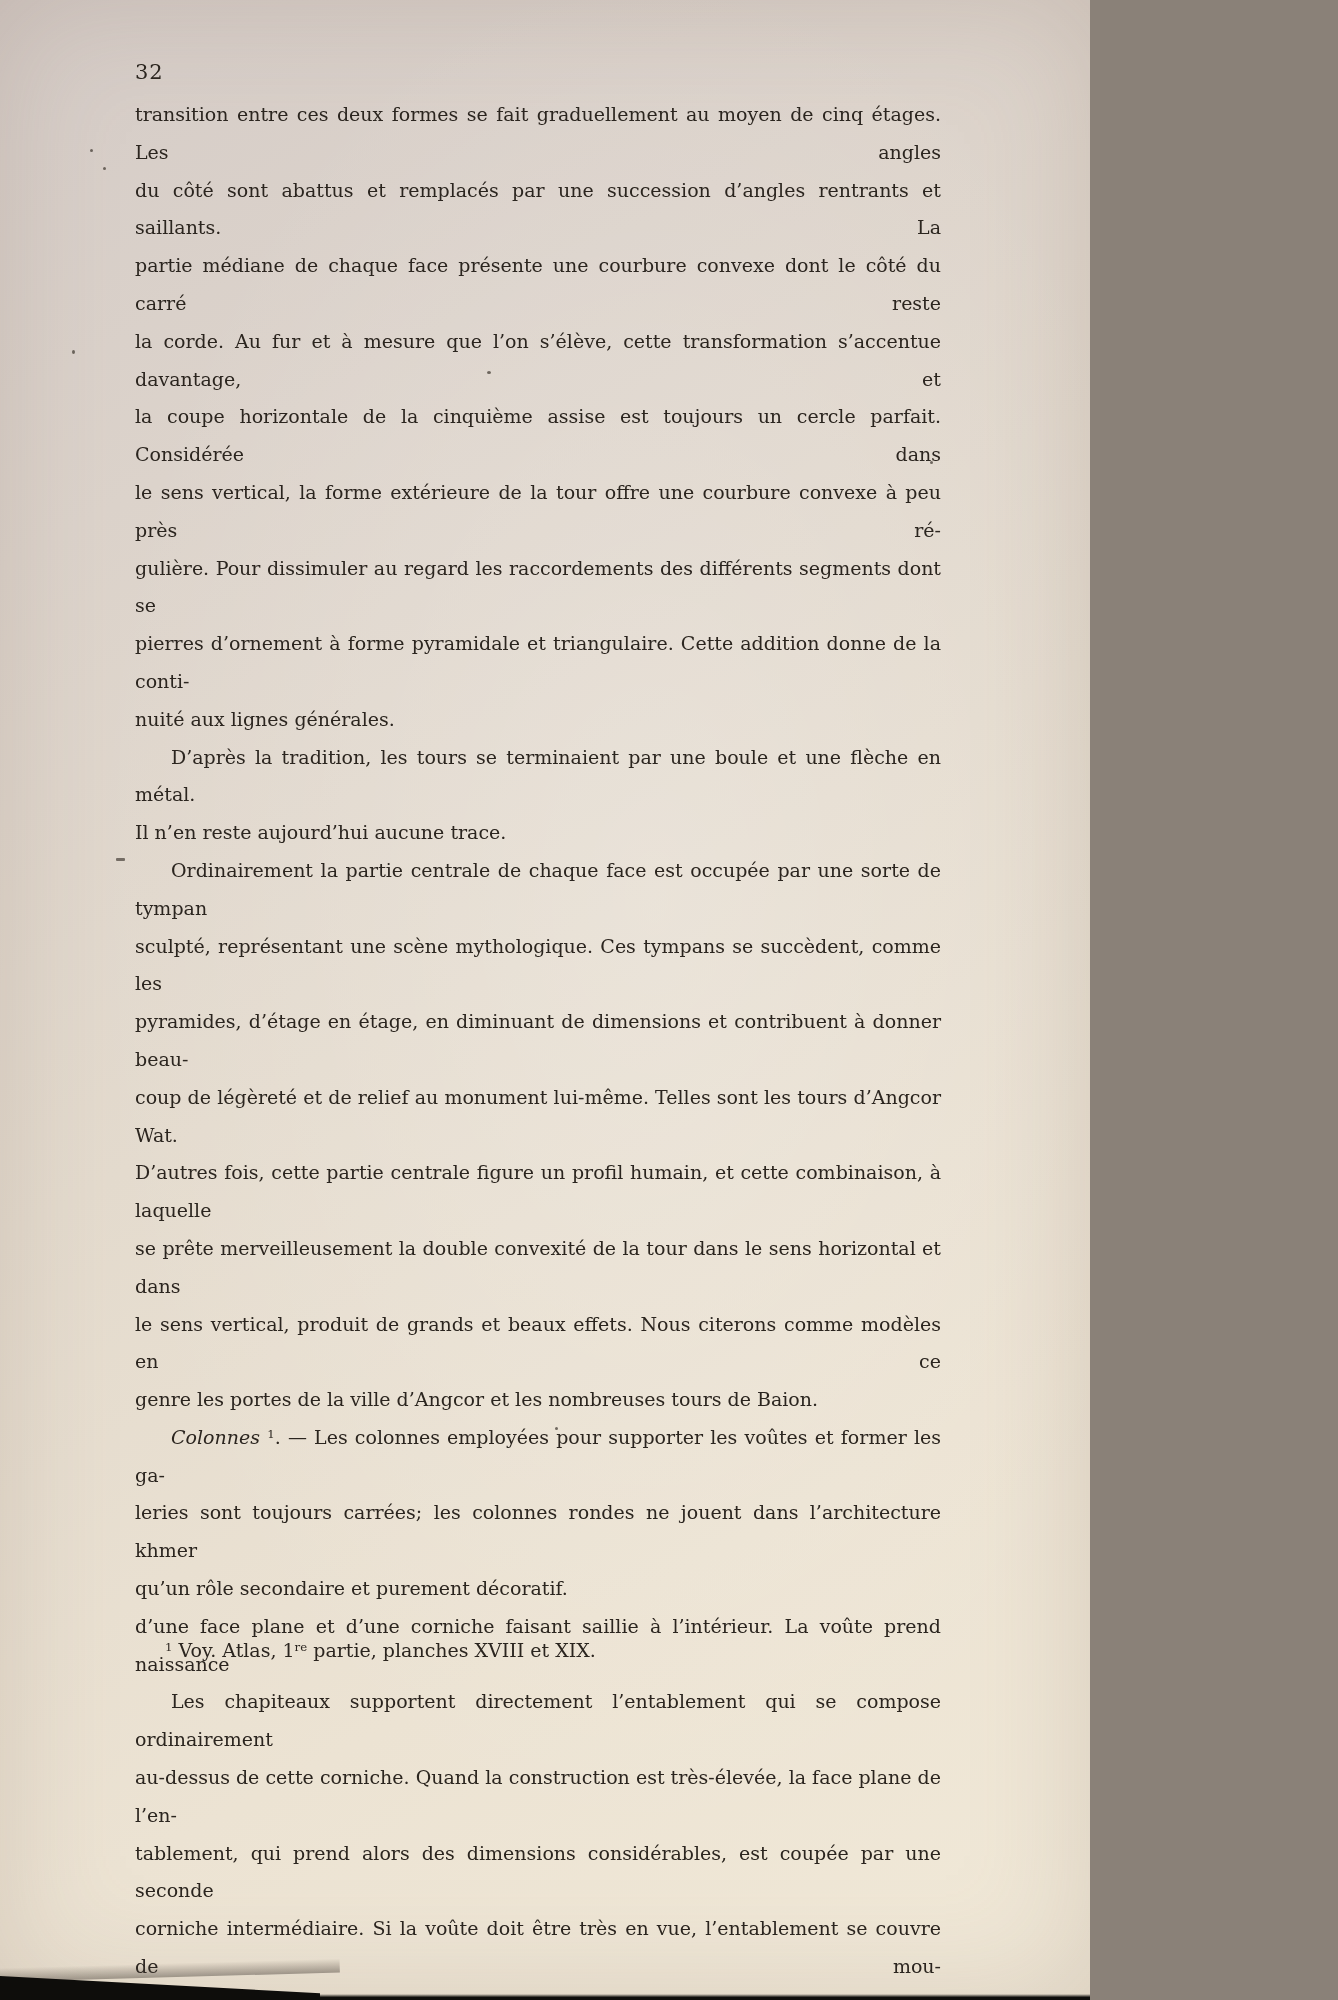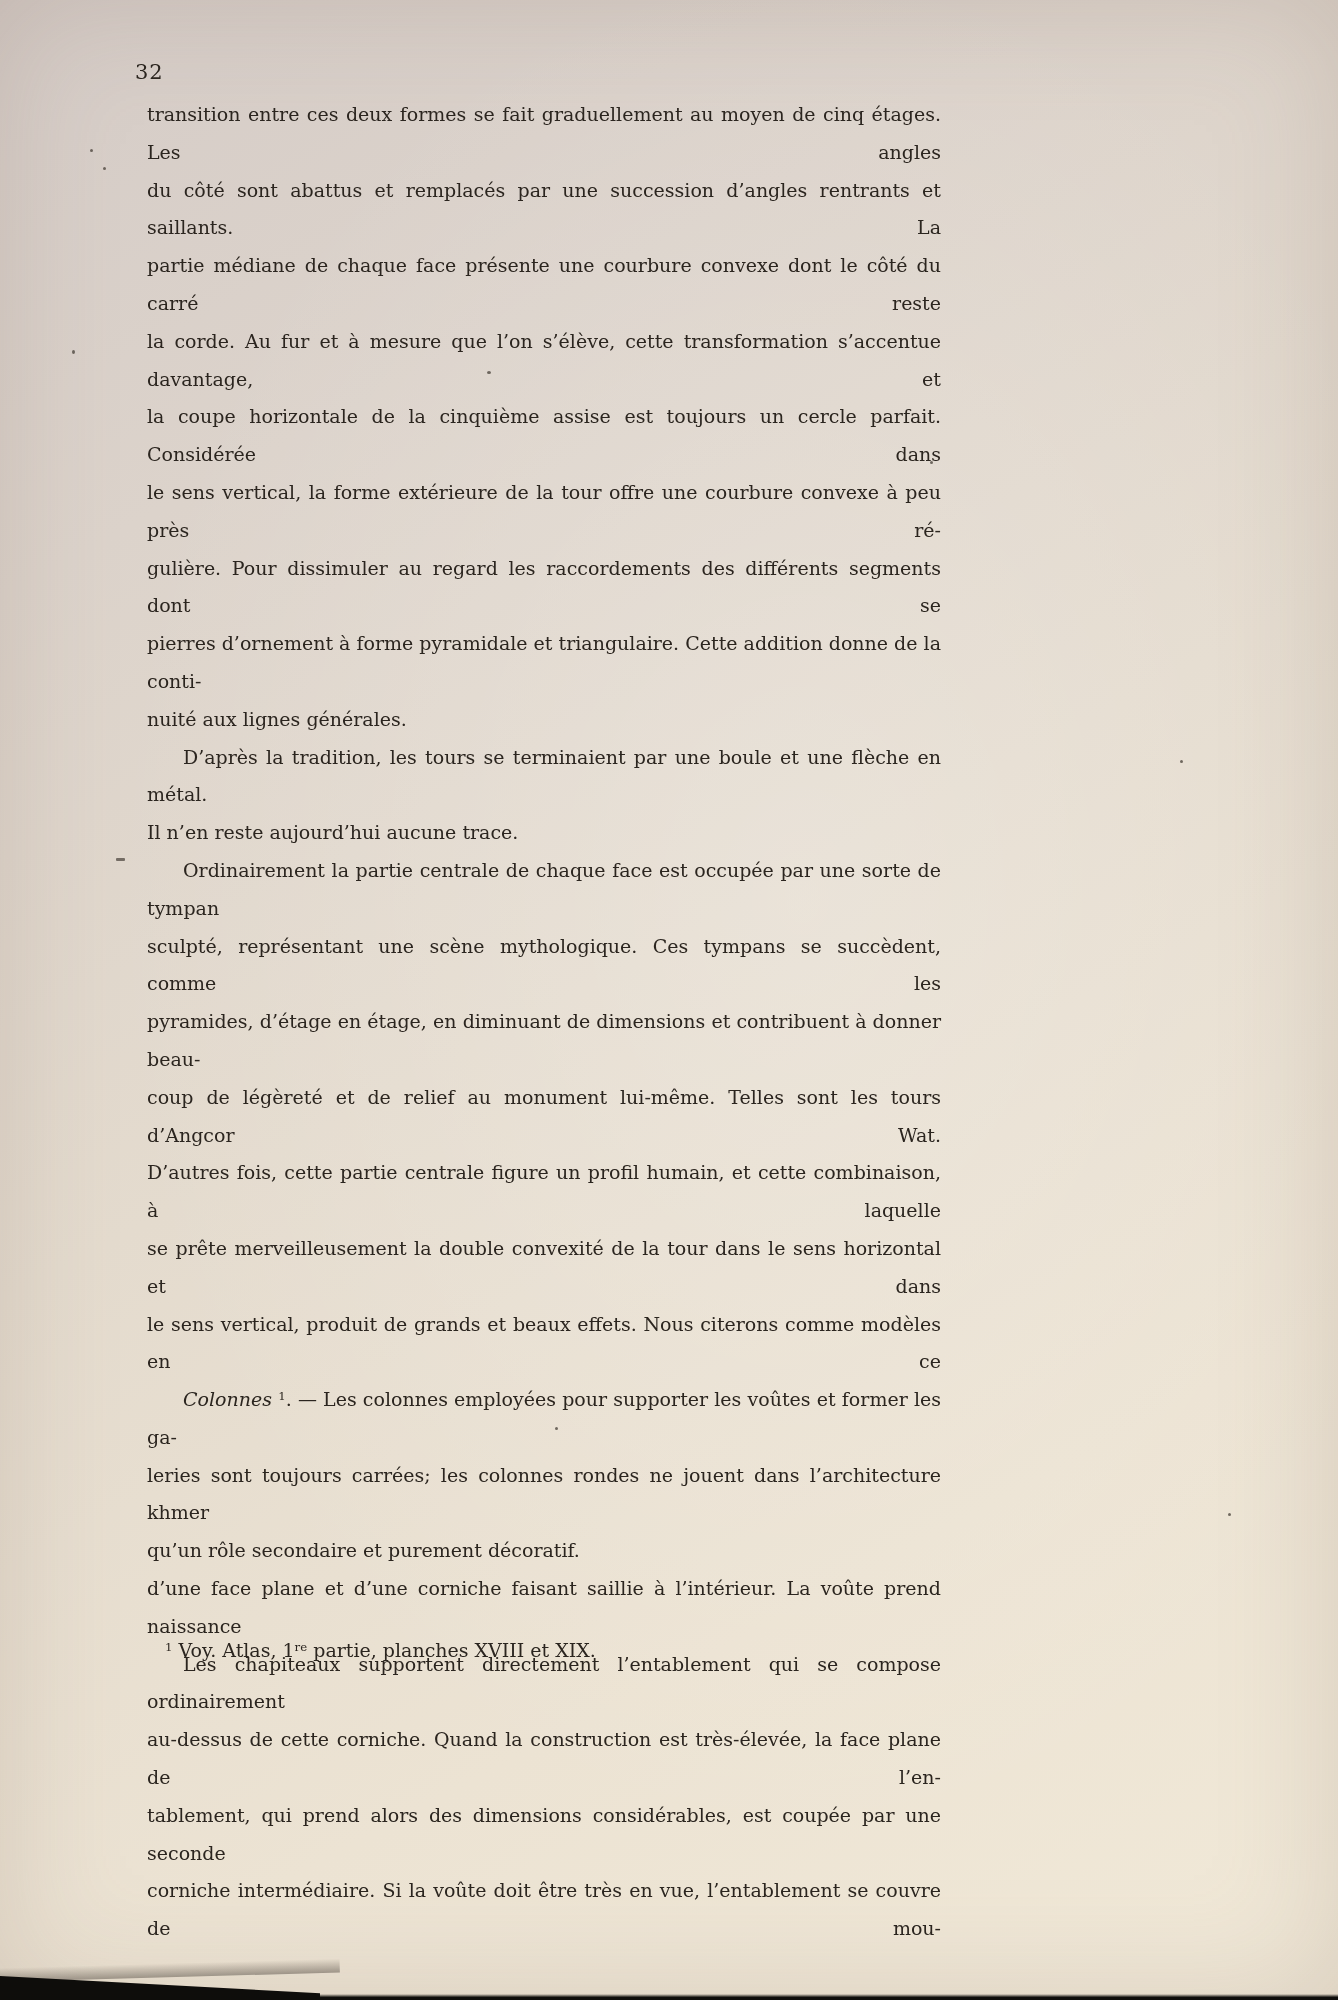--- a/index.html
+++ b/index.html
@@ -1,18 +1,18 @@
 <!DOCTYPE html>
 <html style="--ink: #2b251f; --edge: #0e0d0b;"><head>
 <meta charset="utf-8">
 <style>
   html,body{margin:0;padding:0;background:#8a8178;}
   #page{
     position:relative;
-    width:1338px;height:2000px;
+    width:1090px;height:2000px;
     overflow:hidden;
     font-family:"DejaVu Serif","Liberation Serif",serif;
     color:var(--ink,#2b251f);
     background:
       radial-gradient(ellipse at 60% 45%, rgba(255,255,255,0.22), rgba(255,255,255,0) 62%),
       linear-gradient(152deg, #d5ccc7 0%, #dcd3cb 22%, #e4dbce 48%, #ece3d3 75%, #f1e9d8 100%);
     box-shadow: inset 0 0 120px rgba(130,110,95,0.22);
   }
   .running-head{
     position:absolute; top:58px; left:135px; width:806px; height:34px;
@@ -21,21 +21,21 @@
   }
   .page-number{
     position:absolute; top:60px; left:135px;
     font-size:21px; letter-spacing:1px;
   }
   .text-block{
     position:absolute; top:96px; left:135px; width:806px;
     font-size:19px; line-height:37.8px;
   }
   .para{margin:0; padding:0;}
-  .line{display:block; text-align:justify; white-space:normal;margin-left:12px;}
+  .line{display:block; text-align:justify; white-space:normal;}
   .line.just{text-align-last:justify;}
   .line.indent{text-indent:36px;}
   i{font-style:italic;}
   sup{font-size:0.62em; line-height:0; vertical-align:0.5em; letter-spacing:0;}
   .footnote{
     position:absolute; top:1638px; left:135px; width:806px;
     font-size:19px; line-height:24px; text-indent:30px;
   }
   .speck{position:absolute; background:#463f37; border-radius:50%; opacity:0.75;}
   .dash-mark{position:absolute; background:#463f37; opacity:0.7; border-radius:1px;}
@@ -79,20 +79,21 @@
         <span class="line">Il n’en reste aujourd’hui aucune trace.</span>
       </p>
       <p class="para">
         <span class="line just indent">Ordinairement la partie centrale de chaque face est occupée par une sorte de tympan</span>
         <span class="line just">sculpté, représentant une scène mythologique. Ces tympans se succèdent, comme les</span>
         <span class="line just">pyramides, d’étage en étage, en diminuant de dimensions et contribuent à donner beau-</span>
         <span class="line just">coup de légèreté et de relief au monument lui-même. Telles sont les tours d’Angcor Wat.</span>
         <span class="line just">D’autres fois, cette partie centrale figure un profil humain, et cette combinaison, à laquelle</span>
         <span class="line just">se prête merveilleusement la double convexité de la tour dans le sens horizontal et dans</span>
         <span class="line just">le sens vertical, produit de grands et beaux effets. Nous citerons comme modèles en ce</span>
+        <span class="line">genre les portes de la ville d’Angcor et les nombreuses tours de Baion.</span>
       </p>
       <p class="para">
         <span class="line just indent"><i>Colonnes</i> <sup>1</sup>. — Les colonnes employées pour supporter les voûtes et former les ga-</span>
         <span class="line just">leries sont toujours carrées; les colonnes rondes ne jouent dans l’architecture khmer</span>
         <span class="line">qu’un rôle secondaire et purement décoratif.</span>
       </p>
       <p class="para">
         <span class="line just">d’une face plane et d’une corniche faisant saillie à l’intérieur. La voûte prend naissance</span>
         <span class="line just indent">Les chapiteaux supportent directement l’entablement qui se compose ordinairement</span>
         <span class="line just">au-dessus de cette corniche. Quand la construction est très-élevée, la face plane de l’en-</span>

